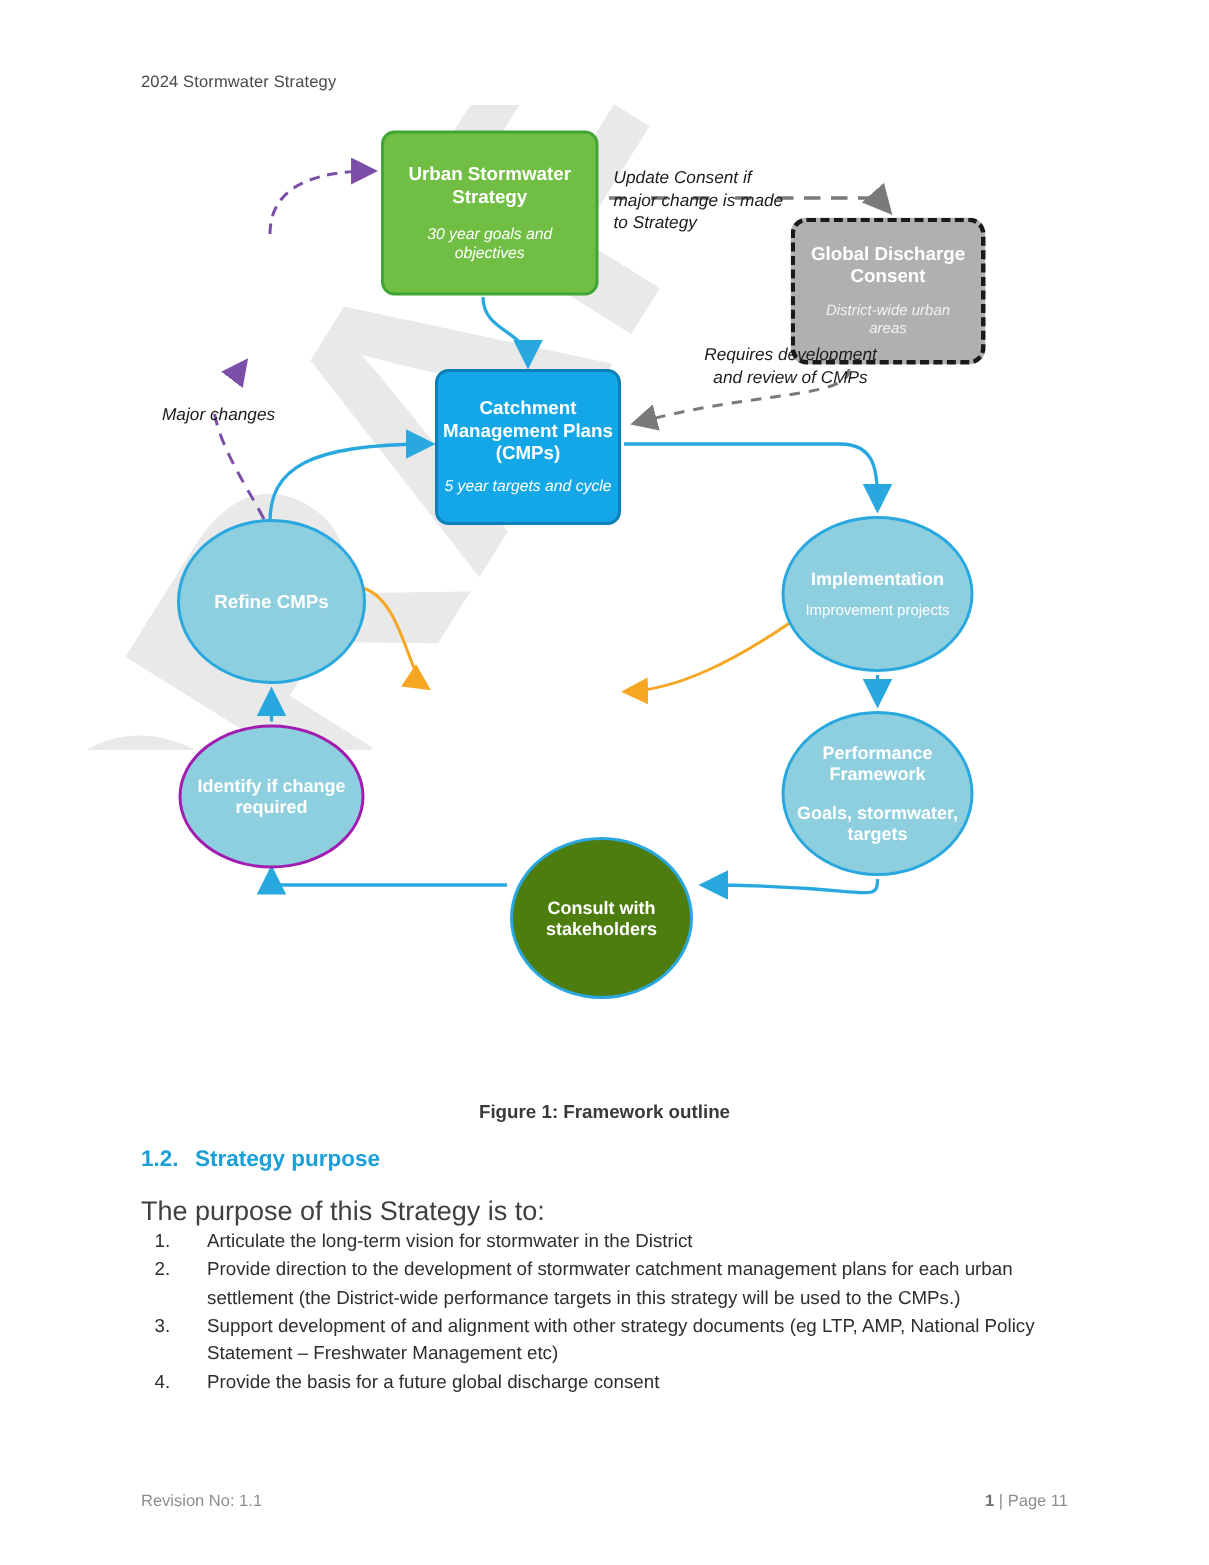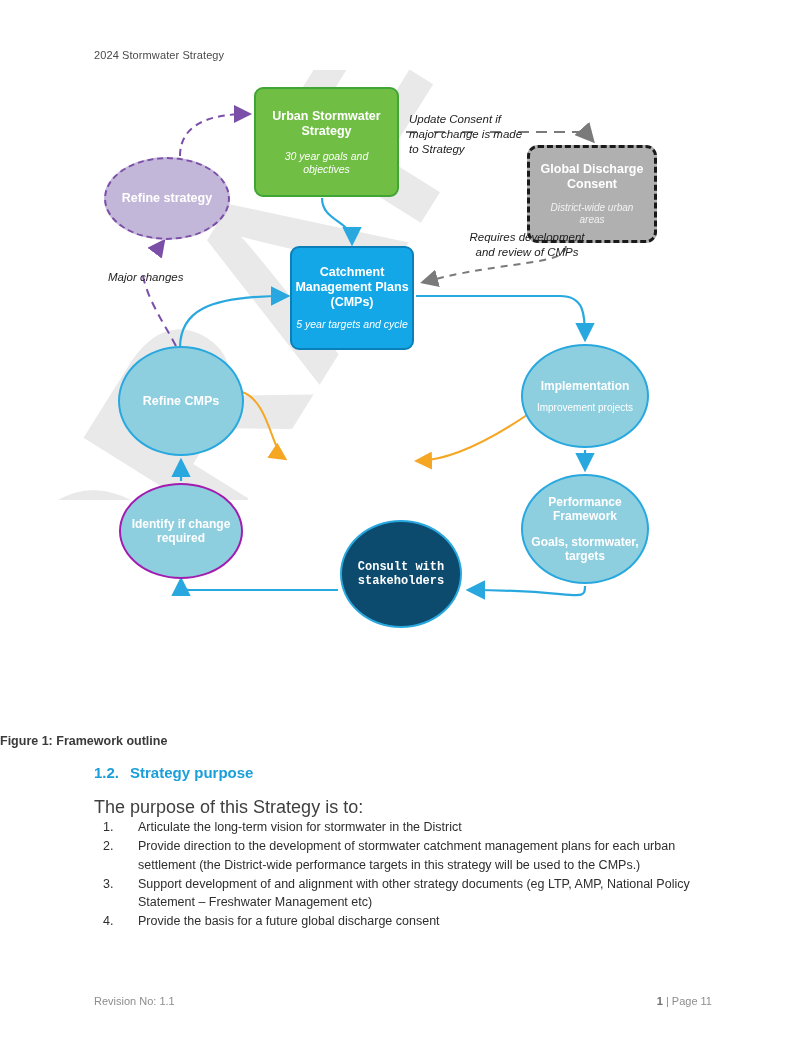--- a/index.html
+++ b/index.html
@@ -121,22 +121,22 @@
   }
   .n-refine-cmps .t1 { font-size: 12.5px; }
 
   .n-identify {
     left: 119px; top: 413px; width: 124px; height: 96px;
     background: #8ecfdf; border: 2px solid #a21caf;
   }
   .n-identify .t1 { font-size: 12px; }
 
   .n-consult {
-    left: 340px; top: 450px; width: 122px; height: 108px;
-    background: #0c4a6e; border: 2px solid #29a8df; font-family: Liberation Mono, monospace;
+    left: 340px; top: 488px; width: 122px; height: 108px;
+    background: #4d7c0f; border: 2px solid #29a8df;
   }
   .n-consult .t1 { font-size: 12px; }
 
   .n-implementation {
     left: 521px; top: 274px; width: 128px; height: 104px;
     background: #8ecfdf; border: 2px solid #29a8df;
   }
   .n-implementation .t1 { font-size: 12px; }
   .n-implementation .t2 { font-size: 10px; font-style: normal; margin-top: 9px; }
 
@@ -174,20 +174,21 @@
     height: 430px;
     pointer-events: none;
     z-index: 0;
   }
 
   
   .fig-caption {
     position: absolute;
     left: 0; right: 0;
     top: 734px;
+    text-align: center;
     font-size: 12.5px;
     font-weight: bold;
     color: #3a3a3a;
   }
   .section-heading {
     position: absolute;
     left: 94px;
     top: 764px;
     font-size: 15px;
     font-weight: bold;
@@ -288,23 +289,20 @@
     <div class="node n-consent">
       <span class="t1">Global Discharge Consent</span>
       <span class="t2">District-wide urban areas</span>
     </div>
 
     <div class="node n-cmps">
       <span class="t1">Catchment Management Plans (CMPs)</span>
       <span class="t2">5 year targets and cycle</span>
     </div>
 
-    <div class="node ell n-refine-strategy">
-      <span class="t1">Refine strategy</span>
-    </div>
 
     <div class="node ell n-refine-cmps">
       <span class="t1">Refine CMPs</span>
     </div>
 
     <div class="node ell n-identify">
       <span class="t1">Identify if change required</span>
     </div>
 
     <div class="node ell n-consult">

